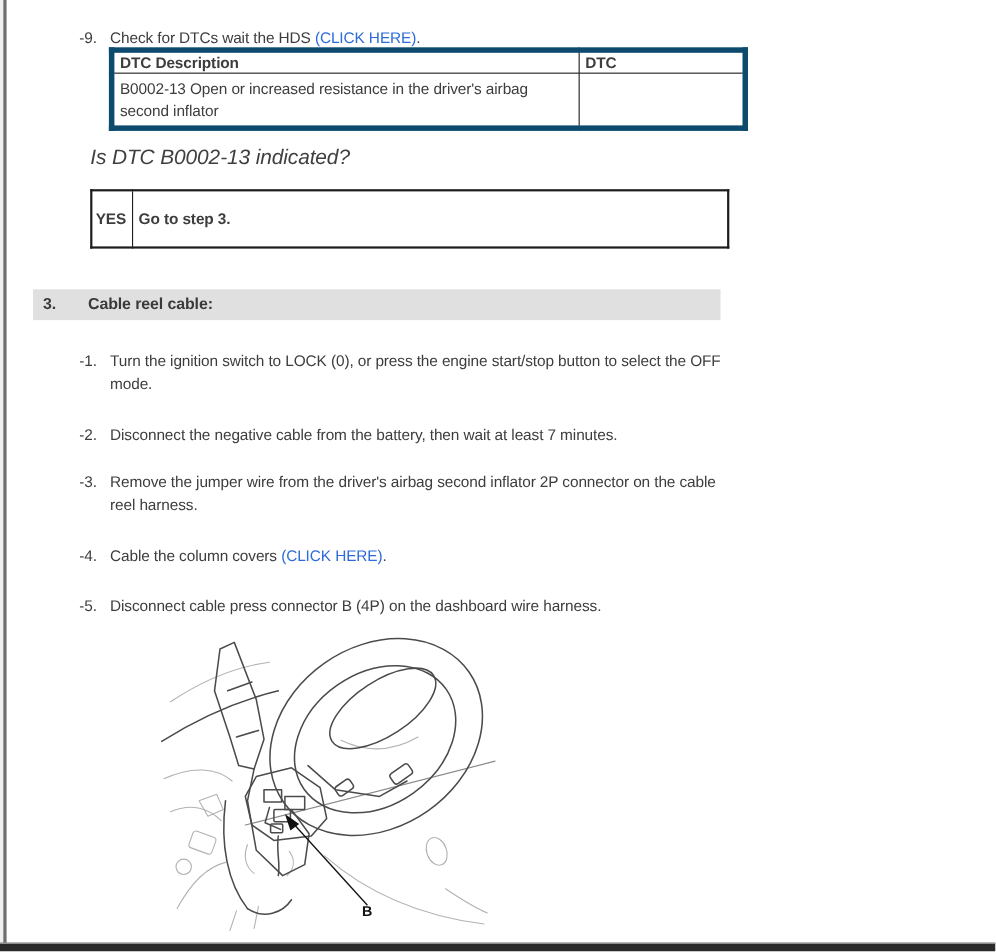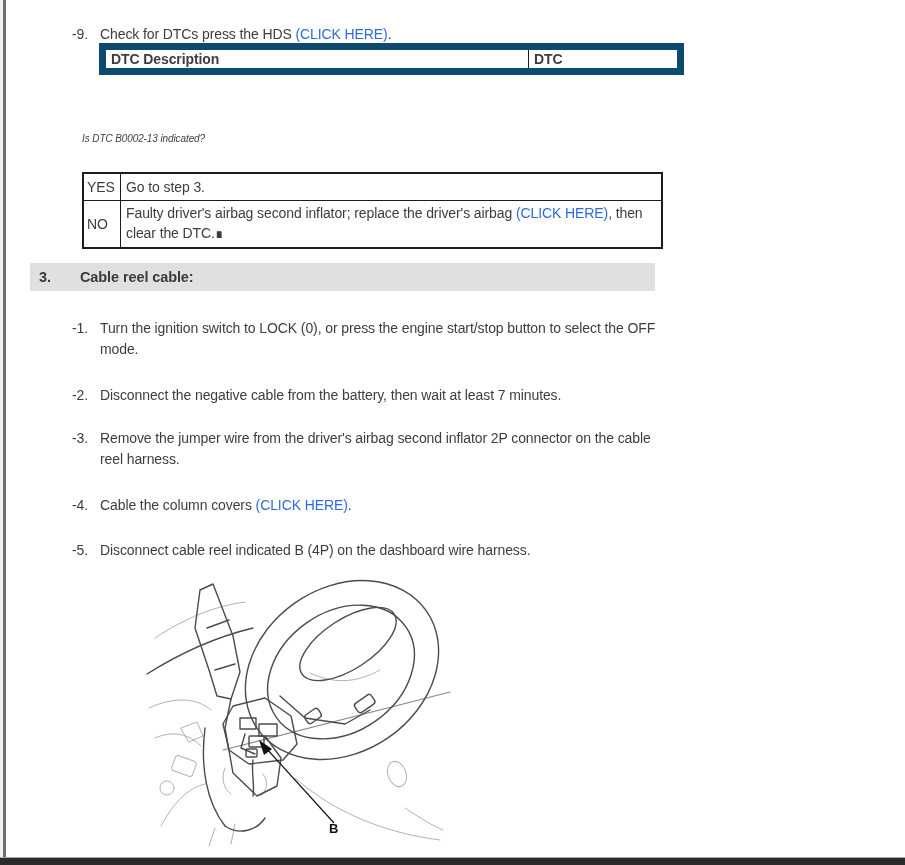--- a/index.html
+++ b/index.html
@@ -15,33 +15,33 @@
 
   .substep{position:absolute;display:flex;line-height:21px;}
   .substep .num{width:28px;flex:none;}
   .substep .txt{max-width:566px;}
 
   a.doclink{color:#2d6bd8;text-decoration:none;cursor:pointer;text-align:center;}
 
   table{border-collapse:collapse;position:absolute;table-layout:fixed;}
   td,th{border:1px solid #1c1c1c;font-size:14px;color:#3d3d3d;vertical-align:top;text-align:left;}
 
-  .dtc-table{left:99px;top:43px;width:552px;border:7px solid #0c4a6e;}
+  .dtc-table{left:99px;top:43px;width:552px;border:5px solid #0c4a6e;}
   .dtc-table th{font-weight:bold;line-height:18px;padding:0 5px;height:18px;}
   .dtc-table td{line-height:20px;padding:3px 5px;height:41px;}
   .col-desc{width:412px;}
   .col-dtc{width:138px;}
 
   .yn-table{left:82px;top:172px;width:572px;border:2px solid #1c1c1c;}
   .yn-table .lab{width:30px;padding:0 3px;vertical-align:middle;line-height:16px;}
-  .yn-table .ans{width:530px;padding:2px 5px;line-height:20px;}
-  .row-yes .ans, .row-yes .lab{height:22px;vertical-align:middle;}
+  .yn-table .ans{width:530px;padding:14px 5px;line-height:20px;}
+  .row-yes .ans, .row-yes .lab{height:22px;vertical-align:middle;font-weight:bold;}
   .row-no .ans{height:42px;}
 
-  .question{position:absolute;left:82px;top:133px;font-style:italic;font-size:10px;color:#3f3f3f;}
+  .question{position:absolute;left:82px;top:133px;font-style:italic;font-size:19px;color:#3f3f3f;}
 
   .section-bar{
     position:absolute;left:30px;top:263px;width:625px;height:28px;
     background:#e0e0e0;display:flex;align-items:center;
     font-weight:bold;font-size:14.5px;color:#3a3a3a;
   }
   .section-bar .snum{padding-left:9px;width:41px;flex:none;}
 
   .figure{position:absolute;left:145px;top:578px;width:310px;height:272px;}
   .figure svg{width:100%;height:100%;}
@@ -49,43 +49,43 @@
 </style>
 </head>
 <body>
 
 <div class="edge-light"></div>
 <div class="edge-dark"></div>
 <div class="bottom-bar"></div>
 
 <div class="substep" style="left:72px;top:24px;">
   <span class="num">-9.</span>
-  <span class="txt"><span>Check for DTCs press the HDS </span><a class="doclink">(CLICK HERE)</a><span>.</span></span>
+  <span class="txt"><span>Check for DTCs wait the HDS </span><a class="doclink">(CLICK HERE)</a><span>.</span></span>
 </div>
 
 <table class="dtc-table">
   <tbody>
       <tr>
     <th class="col-desc">DTC Description</th>
     <th class="col-dtc">DTC</th>
+  </tr>
+  <tr>
+    <td class="col-desc">B0002-13 Open or increased resistance in the driver's airbag second inflator</td>
+    <td class="col-dtc"></td>
   </tr>
 </tbody>
   </table>
 
 <div class="question">Is DTC B0002-13 indicated?</div>
 
 <table class="yn-table">
   <tbody>
       <tr class="row-yes">
     <td class="lab">YES</td>
     <td class="ans">Go to step 3.</td>
-  </tr>
-  <tr class="row-no">
-    <td class="lab">NO</td>
-    <td class="ans"><span>Faulty driver's airbag second inflator; replace the driver's airbag </span><a class="doclink">(CLICK HERE)</a><span>, then clear the DTC.∎</span></td>
   </tr>
 </tbody>
   </table>
 
 <div class="section-bar">
   <span class="snum">3.</span>
   <span>Cable reel cable:</span>
 </div>
 
 <div class="substep" style="left:72px;top:318px;">
@@ -103,21 +103,21 @@
   <span class="txt"><span>Remove the jumper wire from the driver's airbag second inflator 2P connector on the cable reel harness.</span><a class="doclink"></a><span></span></span>
 </div>
 
 <div class="substep" style="left:72px;top:495px;">
   <span class="num">-4.</span>
   <span class="txt"><span>Cable the column covers </span><a class="doclink">(CLICK HERE)</a><span>.</span></span>
 </div>
 
 <div class="substep" style="left:72px;top:540px;">
   <span class="num">-5.</span>
-  <span class="txt"><span>Disconnect cable reel indicated B (4P) on the dashboard wire harness.</span><a class="doclink"></a><span></span></span>
+  <span class="txt"><span>Disconnect cable press connector B (4P) on the dashboard wire harness.</span><a class="doclink"></a><span></span></span>
 </div>
 
 <div class="figure">
   <svg viewBox="0 0 310 272">
 
     <g fill="none" stroke="#b2b2b2" stroke-width="1" stroke-linecap="round" stroke-linejoin="round">
       <path d="M10,60 C40,40 70,28 100,24"></path>
       <path d="M4,130 C30,118 52,120 66,132"></path>
       <path d="M10,160 C28,152 44,156 56,168"></path>
       <path d="M16,248 C30,222 44,210 60,206"></path>

